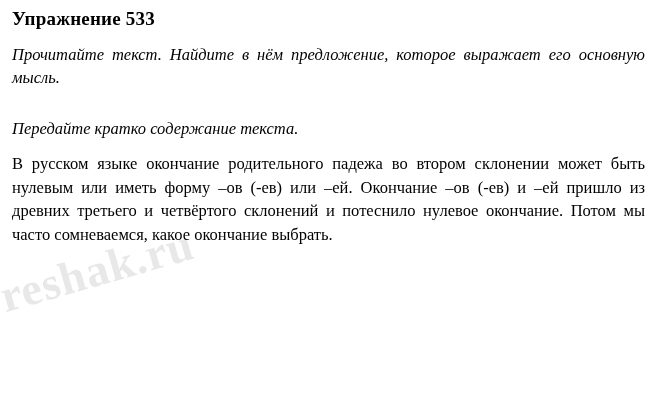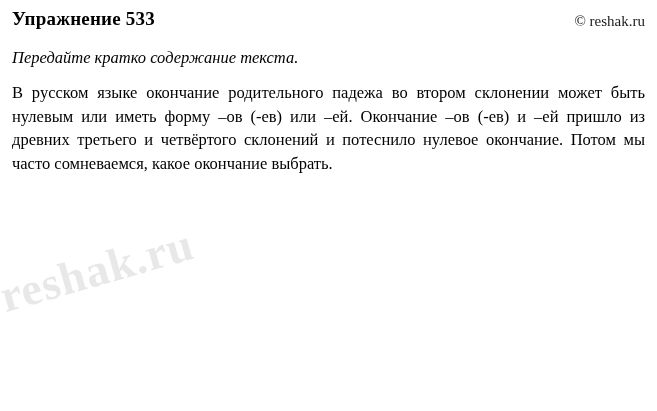--- a/index.html
+++ b/index.html
@@ -17,21 +17,21 @@
   }
   .page {
     position: relative;
     width: 657px;
     height: 411px;
     box-sizing: border-box;
     padding: 8px 12px 0 12px;
   }
   .header-row {
     display: flex;
-    align-items: flex-end;
+    align-items: flex-start;
     justify-content: space-between;
   }
   .ex-title {
     font-size: 19px;
     font-weight: bold;
     letter-spacing: 0.2px;
   }
   .copyright {
     font-size: 15px;
     color: #1a1a1a;
@@ -49,21 +49,21 @@
     margin-top: 15px;
     font-size: 16.5px;
     line-height: 1.42;
     text-align: justify;
     text-justify: inter-word;
   }
   .para.last {
     margin-top: 12px;
   }
   .task2 {
-    margin-top: 16px;
+    margin-top: 27px;
     font-style: italic;
     font-size: 16.5px;
     line-height: 1.42;
   }
   
   .watermark {
     position: absolute;
     left: -6px;
     top: 272px;
     font-family: "Liberation Serif", serif;
@@ -87,23 +87,23 @@
 <body>
 
 <div class="page">
 
   <div class="watermark">reshak.ru</div>
 
   <div class="content-layer">
 
     <div class="header-row">
       <div class="ex-title">Упражнение 533</div>
-      <div class="copyright">© reshak.ru</div>
     </div>
 
+    <div class="task">Прочитайте текст. Найдите в нём предложение, которое выражает его основную мысль.</div>
 
 
     <div class="task2">Передайте кратко содержание текста.</div>
 
     <div class="para last">В русском языке окончание родительного падежа во втором склонении может быть нулевым или иметь форму –ов (-ев) или –ей. Окончание –ов (-ев) и –ей пришло из древних третьего и четвёртого склонений и потеснило нулевое окончание. Потом мы часто сомневаемся, какое окончание выбрать.</div>
 
   </div>
 </div>
 
 </body></html>

